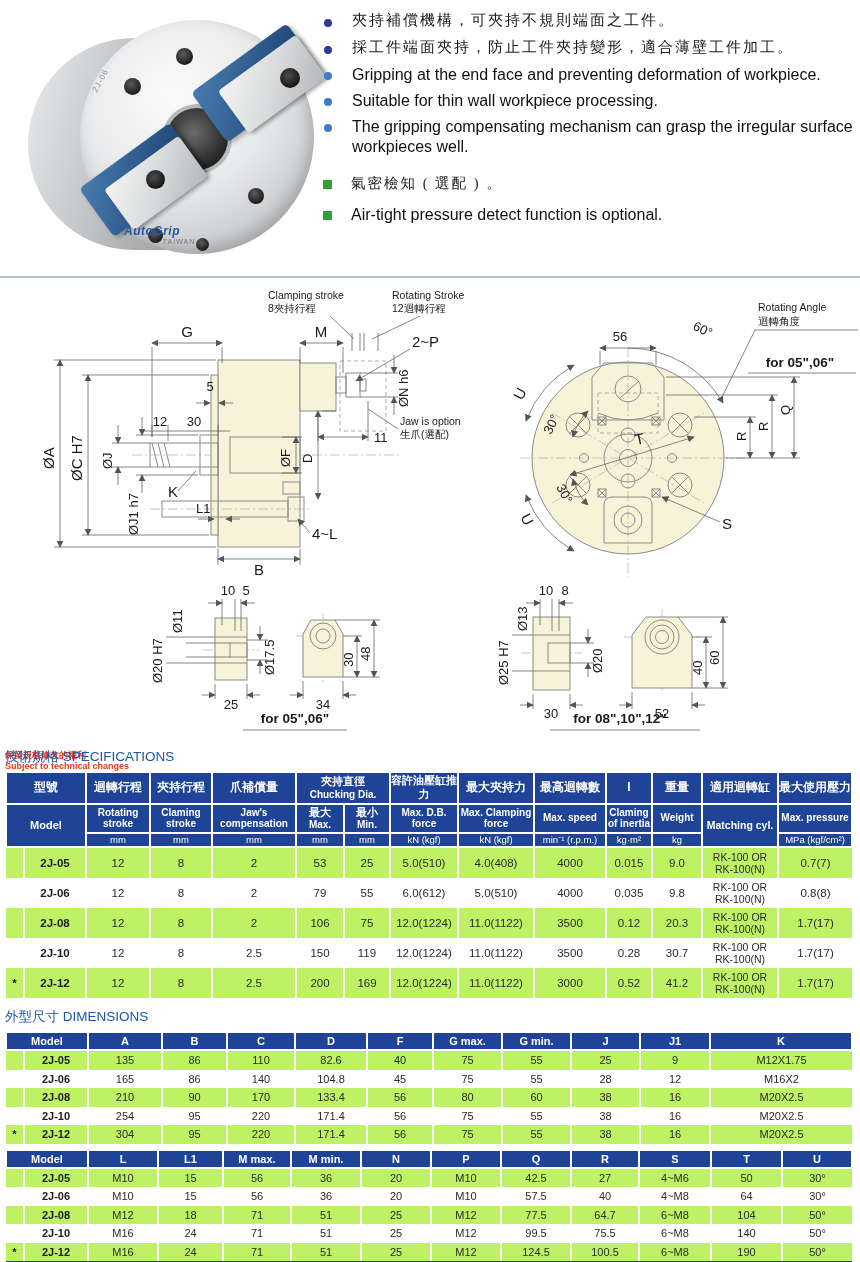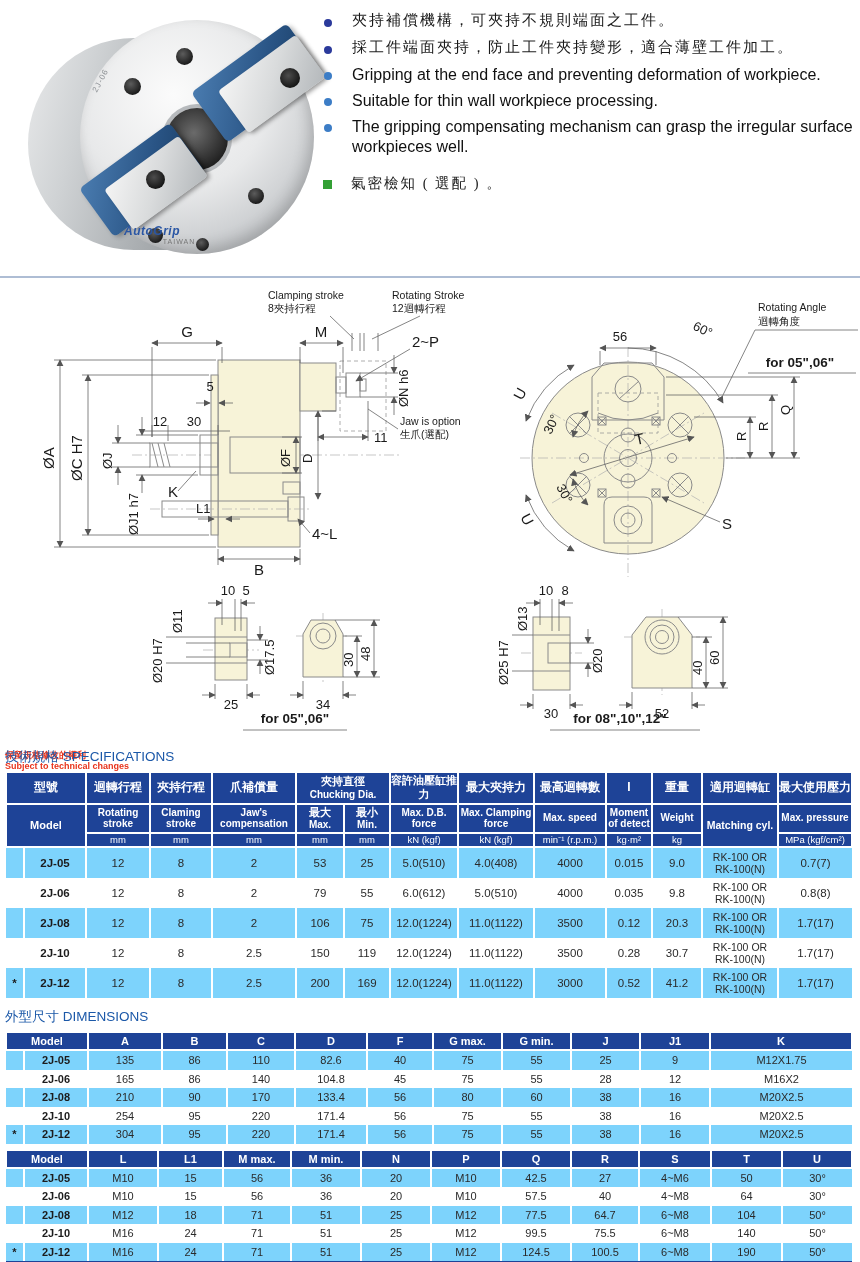--- a/index.html
+++ b/index.html
@@ -63,21 +63,21 @@
   .dims-section{position:absolute;left:5px;top:1008px;width:848px;}
   table{border-collapse:collapse;table-layout:fixed;width:100%;}
   th{background:#1e4397;color:#fff;border:2px solid #fff;padding:1px 0;vertical-align:middle;text-align:center;}
   th span{display:block;}
   .hz{font-size:12px;font-weight:bold;line-height:1.25;}
   .hz.s{font-size:11px;}
   .he{font-size:10px;font-weight:bold;line-height:1.15;}
   .u{font-size:9.5px;font-weight:normal;line-height:1.1;}
   td{text-align:center;color:#2a2a2a;border-left:2px solid #fff;}
   td:first-child{border-left:none;}
-  tr.alt{background:#7dd3fc;}
+  tr.alt{background:#bef264;}
   .spec-table td{font-size:11.5px;height:28px;}
   .dims-table td{font-size:11px;height:16.5px;}
   .dims-table th{font-size:11px;font-weight:bold;padding:2px 0;}
   .col-model,.col-star{font-weight:bold;color:#1c1c1c;}
   .col-cyl{white-space:pre-line;font-size:10.5px !important;line-height:1.15;}
   .dims-table.bottom{border-bottom:3px solid #1e4397;}
   .t2{margin-top:5px;}
 </style>
 </head>
 <body>
@@ -122,20 +122,24 @@
         <span class="blt blue"></span>
         <span>Suitable for thin wall workpiece processing.</span>
       </li>
     <li class="li-en">
         <span class="blt blue"></span>
         <span>The gripping compensating mechanism can grasp the irregular surface workpieces well.</span>
       </li>
     <li class="opt-zh">
         <span class="sqm"></span>
         <span>氣密檢知 ( 選配 ) 。</span>
+      </li>
+    <li class="li-en opt-en">
+        <span class="sqm"></span>
+        <span>Air-tight pressure detect function is optional.</span>
       </li>
   </ul>
 
   <div class="divider"></div>
 
   <svg class="drawings" width="860" height="470" viewBox="0 0 860 470">
     <defs>
       <marker id="ar" viewBox="0 0 10 10" refX="9" refY="5" markerWidth="9" markerHeight="9" orient="auto-start-reverse">
         <path d="M0,0L10,5L0,10z" fill="#555"></path>
       </marker>
@@ -531,21 +535,21 @@
           <th>
               <span class="he">Max. D.B. force</span>
             </th>
           <th>
               <span class="he">Max. Clamping force</span>
             </th>
           <th>
               <span class="he">Max. speed</span>
             </th>
           <th>
-              <span class="he">Moment of detect</span>
+              <span class="he">Claming of inertia</span>
             </th>
           <th>
               <span class="he">Weight</span>
             </th>
           <th rowspan="2">
               <span class="he" style="font-size:10.5px">Matching cyl.</span>
             </th>
           <th>
               <span class="he">Max. pressure</span>
             </th>

